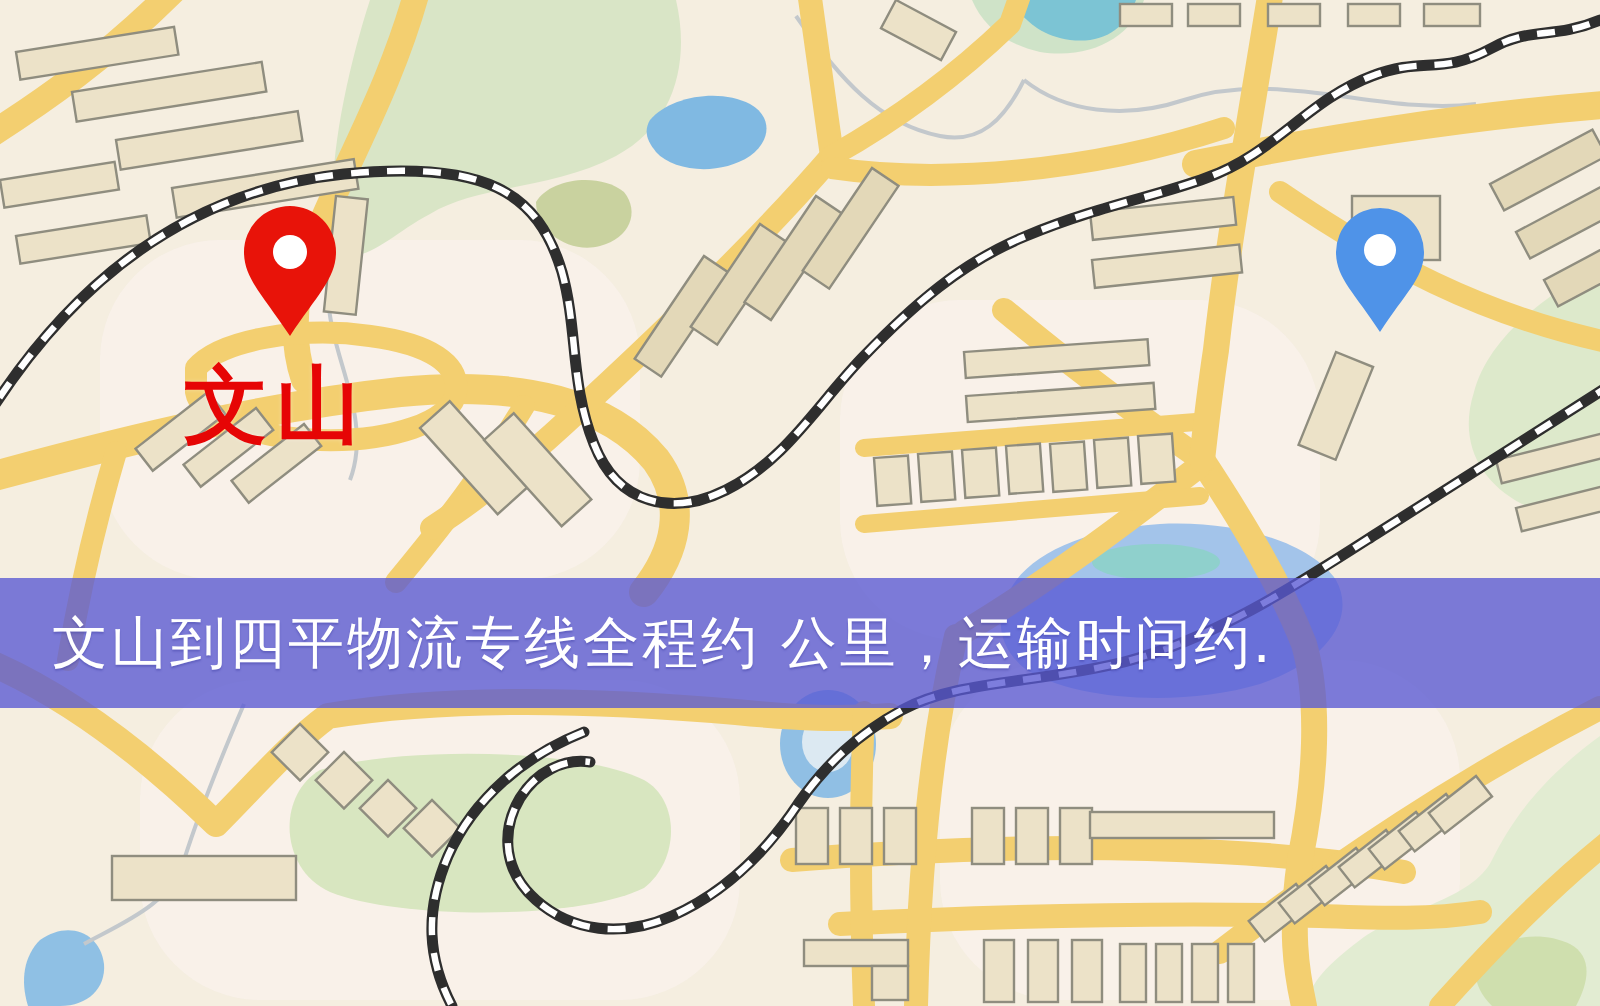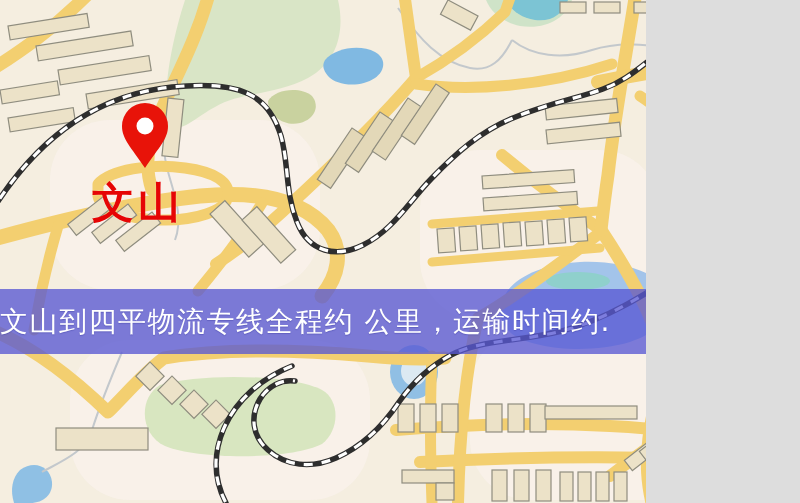--- a/index.html
+++ b/index.html
@@ -1,37 +1,37 @@
 <!DOCTYPE html>
 <html><head>
 <meta charset="utf-8">
 <style>
   html,body{margin:0;padding:0;background:#ddd;}
   .stage{
-    position:relative;width:646px;height:503px;overflow:hidden;
+    position:relative;width:800px;height:503px;overflow:hidden;
     background:#f5eee0;font-family:"DejaVu Sans","Liberation Sans",sans-serif;
   }
   .stage svg{position:absolute;left:0;top:0;width:800px;height:503px;display:block;}
   .building{fill:#ece2c8;stroke:#8f8d7f;stroke-width:1.2;}
   .bldg-dark{fill:#e3d8b8;stroke:#8f8d7f;stroke-width:1.2;}
   .road{fill:none;stroke:#f3cf70;stroke-linecap:round;stroke-linejoin:round;}
   .rail-dark{fill:none;stroke:#2e2e2e;stroke-width:5.5;stroke-linecap:round;}
   .rail-white{fill:none;stroke:#ffffff;stroke-width:3.2;stroke-dasharray:9 9;stroke-linecap:butt;}
   .stream{fill:none;stroke:#c3c8cc;stroke-width:2;}
   .patch{fill:#faf2ec;opacity:.75;}
   .city-label{
     position:absolute;font-size:42px;font-weight:bold;line-height:1;
     letter-spacing:4px;text-shadow:0 0 2px rgba(255,255,255,.35);white-space:nowrap;
   }
   .city-label.origin{left:92px;top:182px;color:#e60505;}
   .city-label.dest{left:646px;top:181px;color:#2222cc;}
   .banner{
     position:absolute;left:0;top:289px;width:800px;height:65px;
     background:rgba(88,88,212,0.78);display:flex;align-items:center;
-    box-sizing:border-box;
+    box-sizing:border-box;padding-left:26px;
   }
   .banner span{
     color:#ffffff;font-size:28px;letter-spacing:1.5px;white-space:nowrap;
     text-shadow:0 1px 1px rgba(60,60,160,.4);
   }
 </style>
 </head>
 <body>
 
 <div class="stage">

